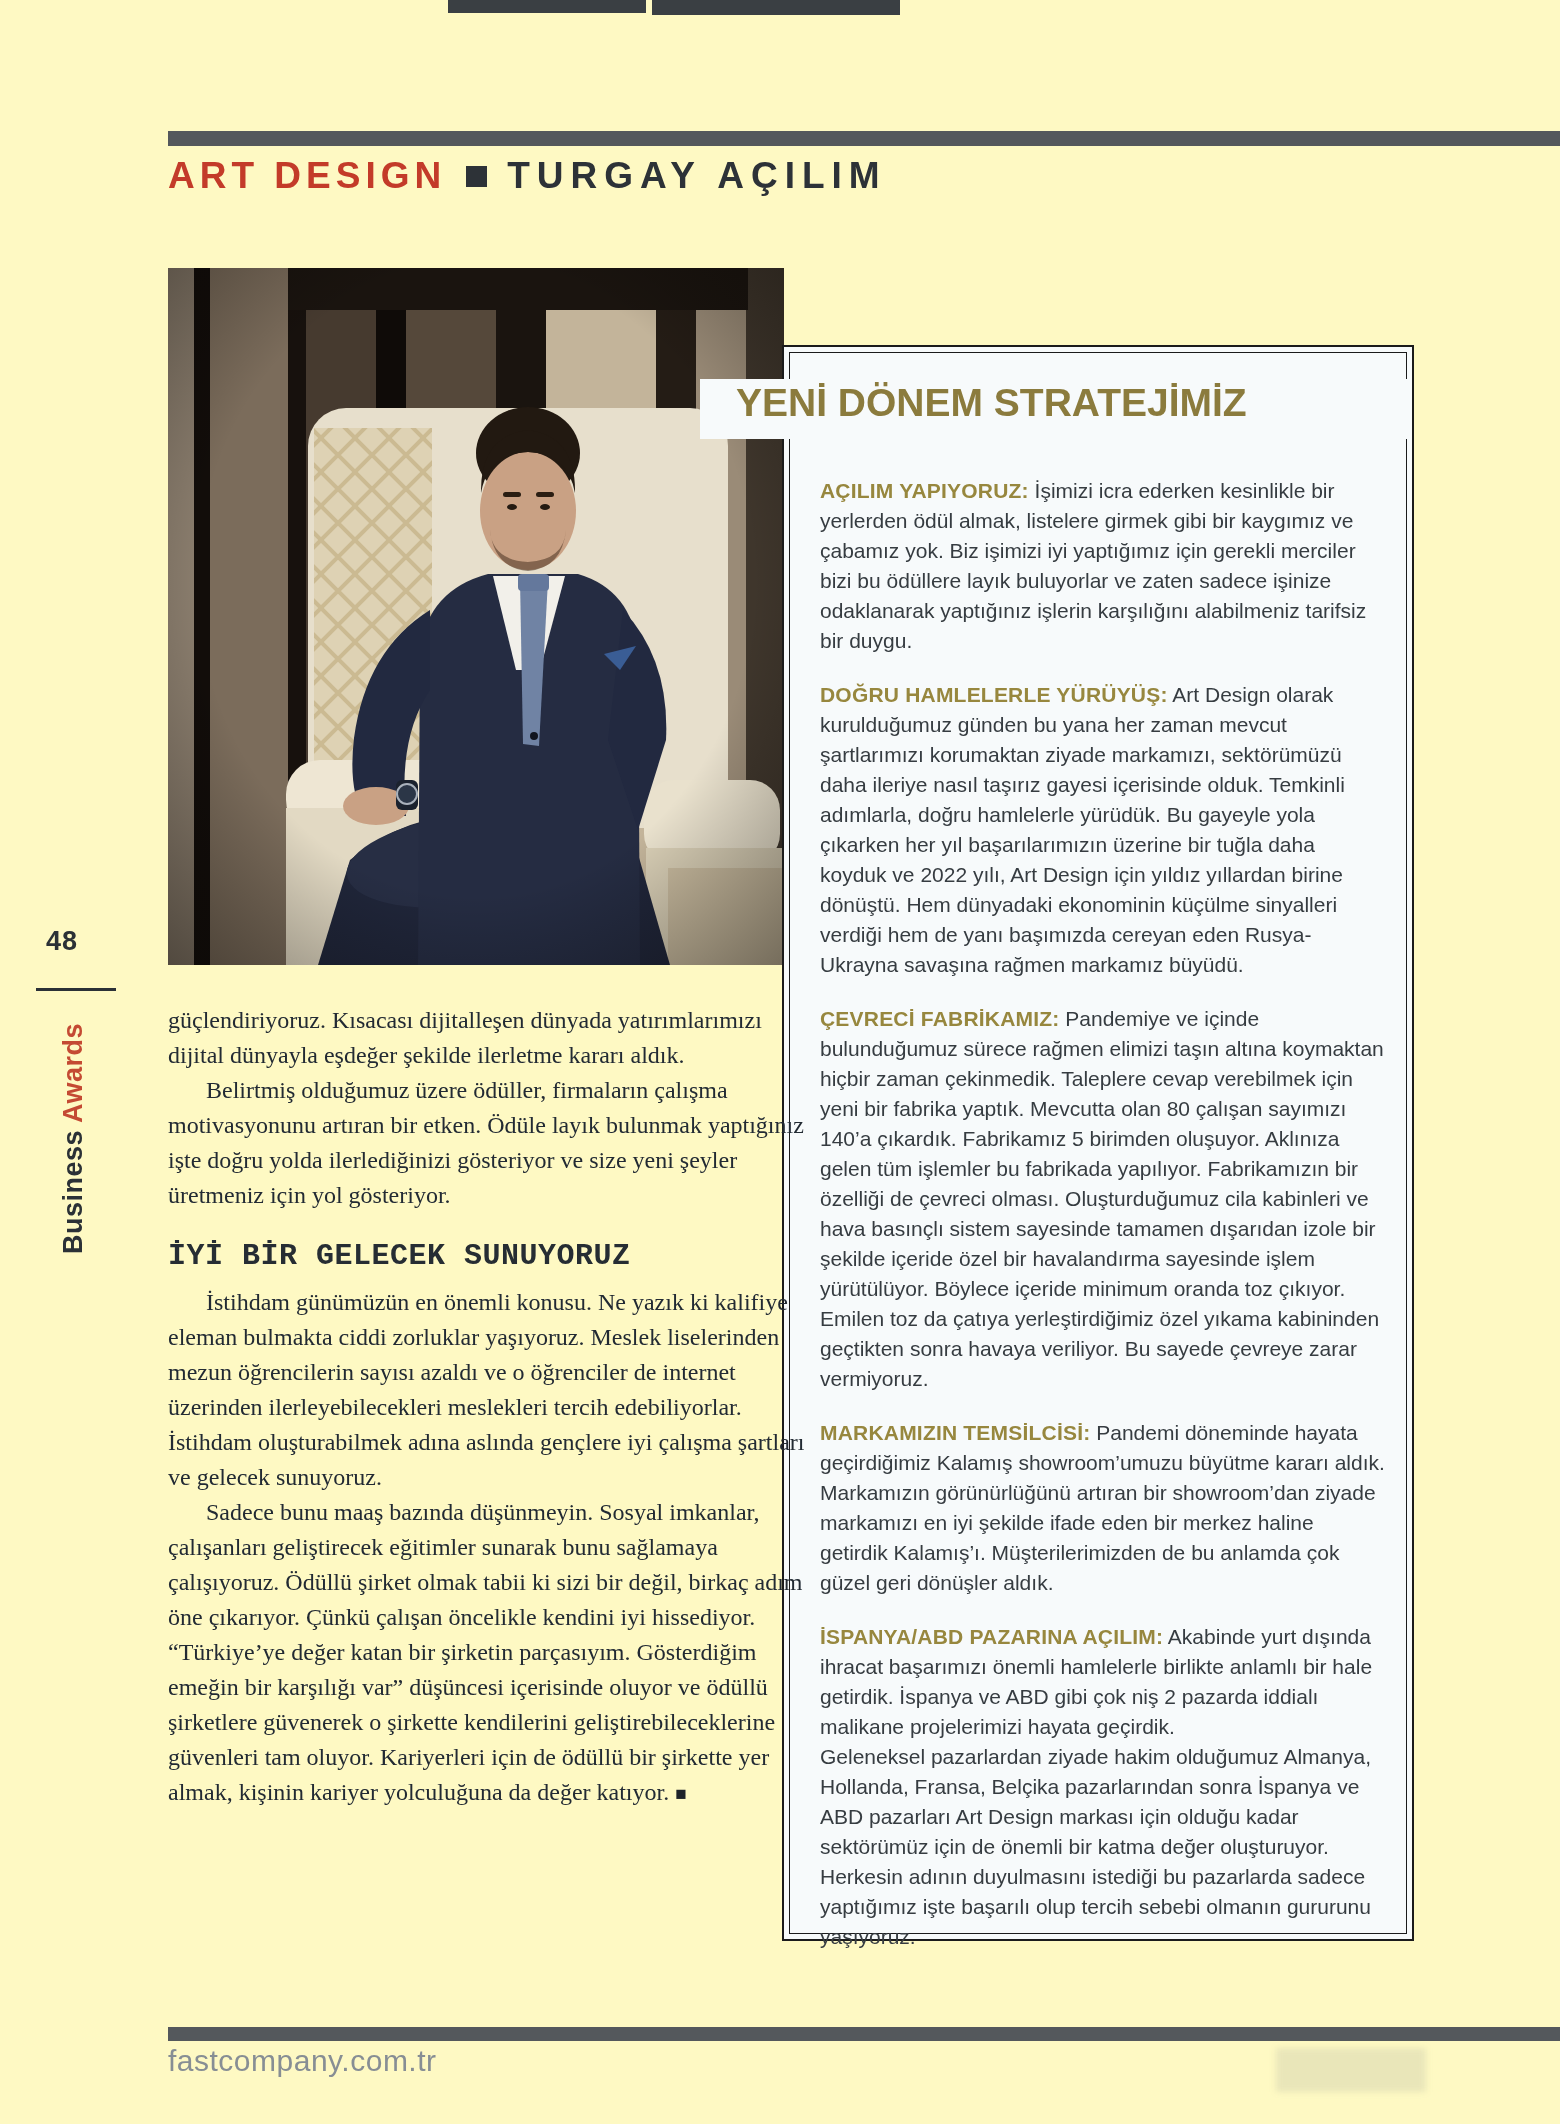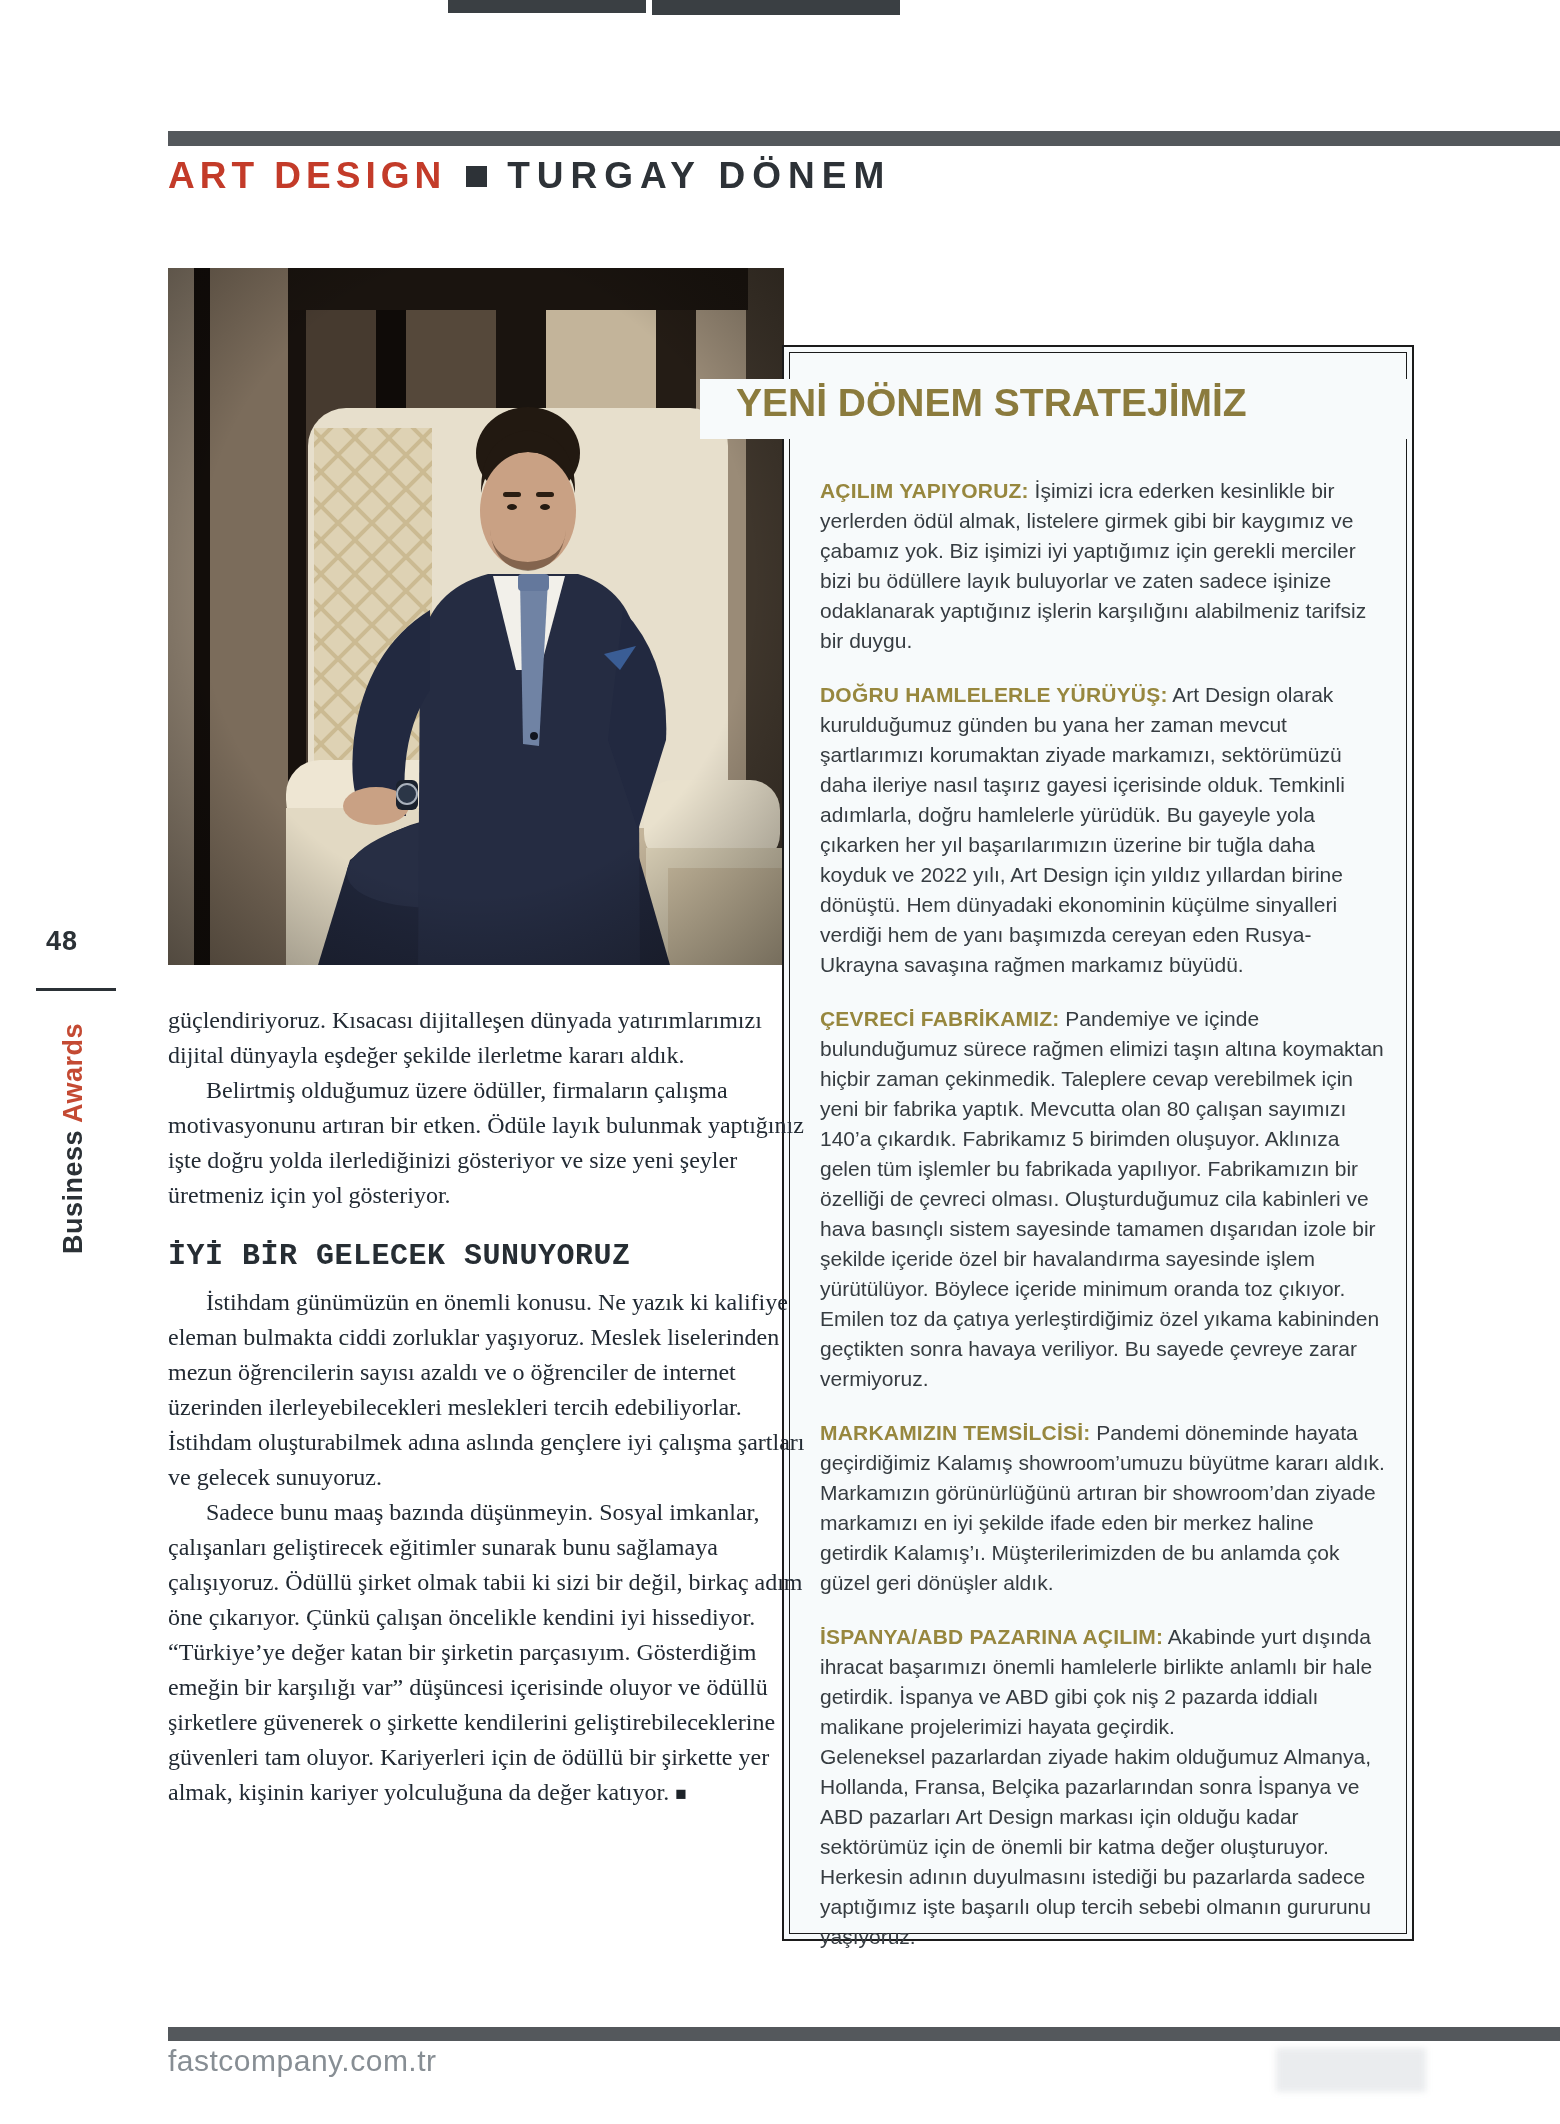--- a/index.html
+++ b/index.html
@@ -1,18 +1,18 @@
 <!DOCTYPE html>
 <html lang="tr"><head>
 <meta charset="utf-8">
 <style>
   html,body{margin:0;padding:0;background:#cfd4d8;}
   .page{
     position:relative;width:1560px;height:2124px;margin:0 auto;
-    background:#ffffff;overflow:hidden;
+    background:#fef9c3;overflow:hidden;
     font-family:"Liberation Sans",sans-serif;
   }
   
   .artifact{position:absolute;background:#3a3f43;}
   .a1{left:448px;top:0;width:198px;height:13px;}
   .a2{left:652px;top:0;width:248px;height:15px;}
   
   .top-rule{position:absolute;left:168px;top:131px;width:1392px;height:15px;background:#54585c;}
   .footer-rule{position:absolute;left:168px;top:2027px;width:1392px;height:14px;background:#54585c;}
   
@@ -61,21 +61,21 @@
 
 <div class="page">
 
   <div class="artifact a1"></div>
   <div class="artifact a2"></div>
 
   <div class="top-rule"></div>
   <div class="header">
     <span class="kicker">ART DESIGN</span>
     <span class="sq"></span>
-    <span class="author">TURGAY DÖNEM</span>
+    <span class="author">TURGAY AÇILIM</span>
   </div>
 
   <div class="pagenum">48</div>
   <div class="pagenum-rule"></div>
   <div class="vert-label">
     <span class="w1">Business</span>
     <span> </span>
     <span class="w2">Awards</span>
   </div>
 

